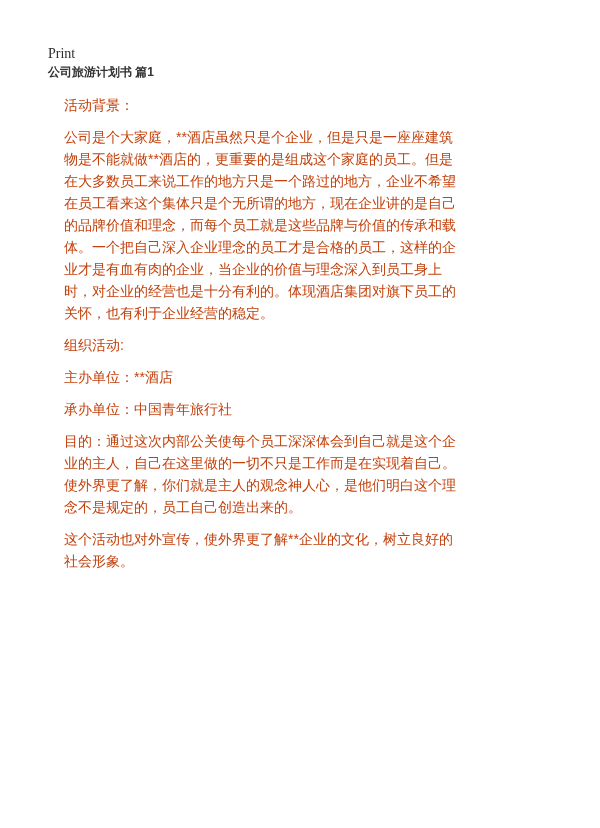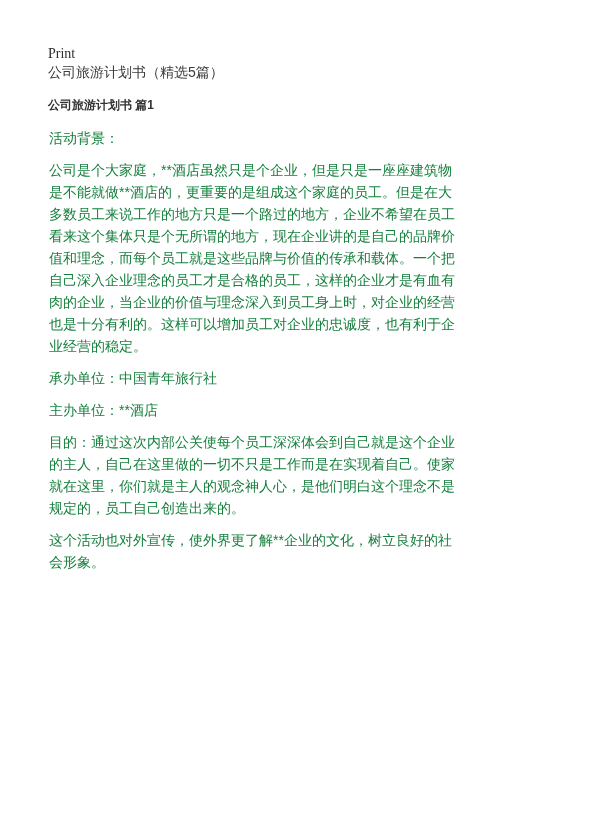--- a/index.html
+++ b/index.html
@@ -45,40 +45,40 @@
     color: #3a3a3a;
   }
   .section-heading {
     margin: 0 0 12px 0;
     font-size: 12px;
     line-height: 20px;
     font-weight: bold;
     color: #333333;
   }
   .para {
-    margin: 0 0 10px 1px;
+    margin: 0 0 10px 16px;
     font-size: 14px;
     line-height: 22px;
-    color: #15803d;
+    color: #c2410c;
     text-align: left;
     word-break: break-all;
   }
 </style>
 </head>
 <body>
 
 <div class="page">
 
   <div class="print-label">Print</div>
 
 
-  <p class="doc-subtitle">公司旅游计划书（精选5篇）</p>
 
   <h2 class="section-heading">公司旅游计划书 篇1</h2>
 
   <p class="para">活动背景：</p>
-  <p class="para">公司是个大家庭，**酒店虽然只是个企业，但是只是一座座建筑物是不能就做**酒店的，更重要的是组成这个家庭的员工。但是在大多数员工来说工作的地方只是一个路过的地方，企业不希望在员工看来这个集体只是个无所谓的地方，现在企业讲的是自己的品牌价值和理念，而每个员工就是这些品牌与价值的传承和载体。一个把自己深入企业理念的员工才是合格的员工，这样的企业才是有血有肉的企业，当企业的价值与理念深入到员工身上时，对企业的经营也是十分有利的。这样可以增加员工对企业的忠诚度，也有利于企业经营的稳定。</p>
+  <p class="para">公司是个大家庭，**酒店虽然只是个企业，但是只是一座座建筑物是不能就做**酒店的，更重要的是组成这个家庭的员工。但是在大多数员工来说工作的地方只是一个路过的地方，企业不希望在员工看来这个集体只是个无所谓的地方，现在企业讲的是自己的品牌价值和理念，而每个员工就是这些品牌与价值的传承和载体。一个把自己深入企业理念的员工才是合格的员工，这样的企业才是有血有肉的企业，当企业的价值与理念深入到员工身上时，对企业的经营也是十分有利的。体现酒店集团对旗下员工的关怀，也有利于企业经营的稳定。</p>
+  <p class="para">组织活动:</p>
+  <p class="para">主办单位：**酒店</p>
   <p class="para">承办单位：中国青年旅行社</p>
-  <p class="para">主办单位：**酒店</p>
-  <p class="para">目的：通过这次内部公关使每个员工深深体会到自己就是这个企业的主人，自己在这里做的一切不只是工作而是在实现着自己。使家就在这里，你们就是主人的观念神人心，是他们明白这个理念不是规定的，员工自己创造出来的。</p>
+  <p class="para">目的：通过这次内部公关使每个员工深深体会到自己就是这个企业的主人，自己在这里做的一切不只是工作而是在实现着自己。使外界更了解，你们就是主人的观念神人心，是他们明白这个理念不是规定的，员工自己创造出来的。</p>
   <p class="para">这个活动也对外宣传，使外界更了解**企业的文化，树立良好的社会形象。</p>
 
 </div>
 
 </body></html>

